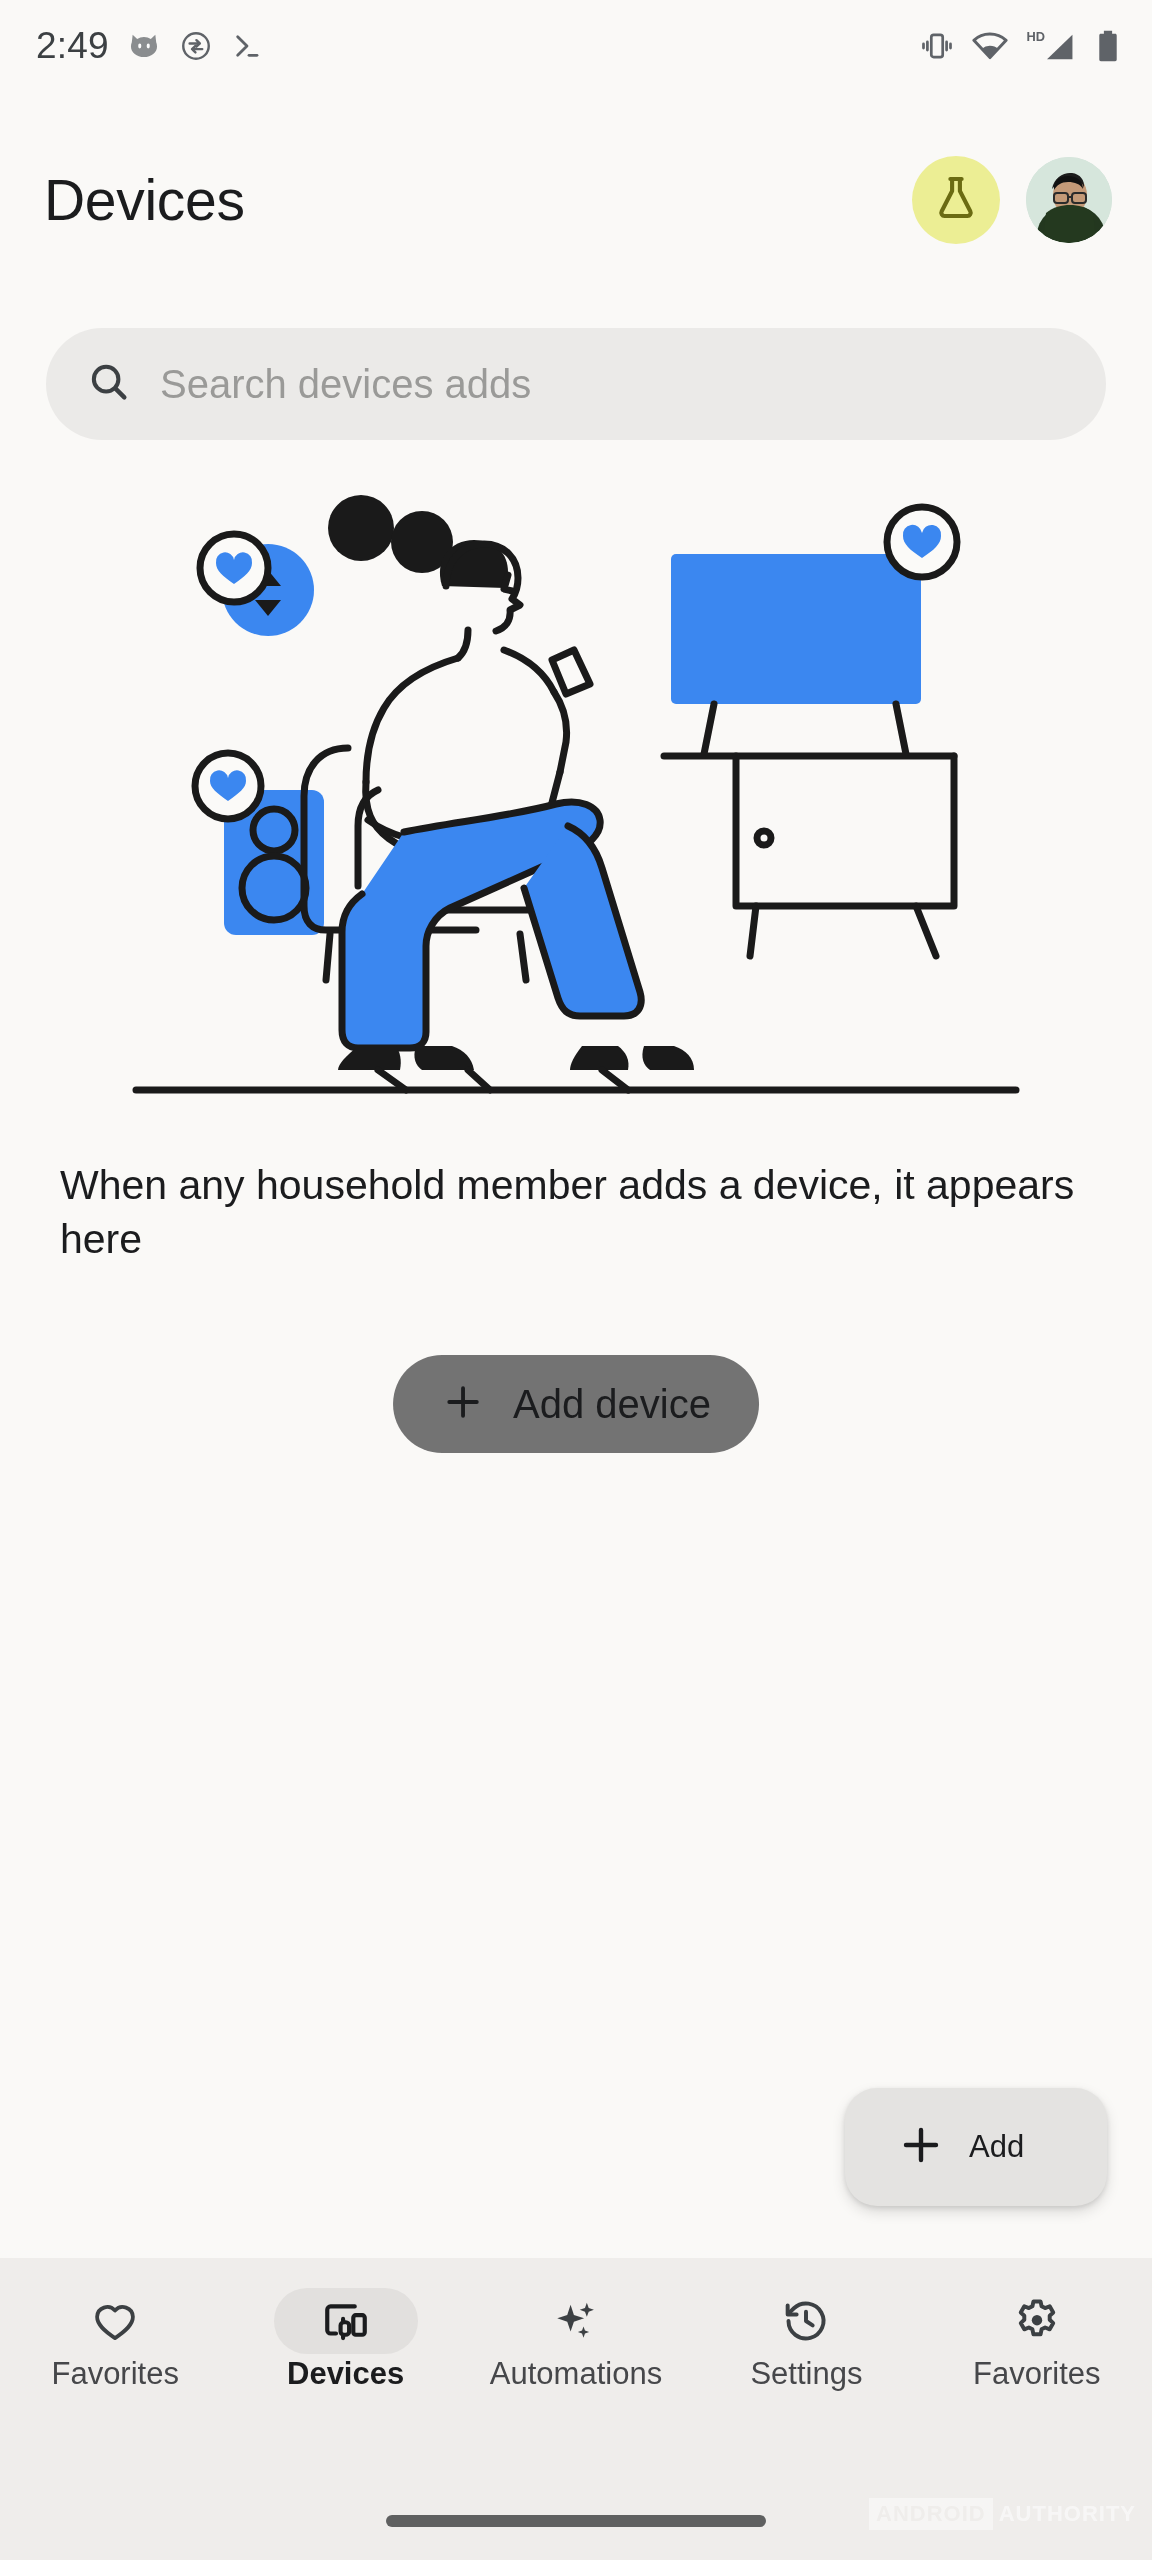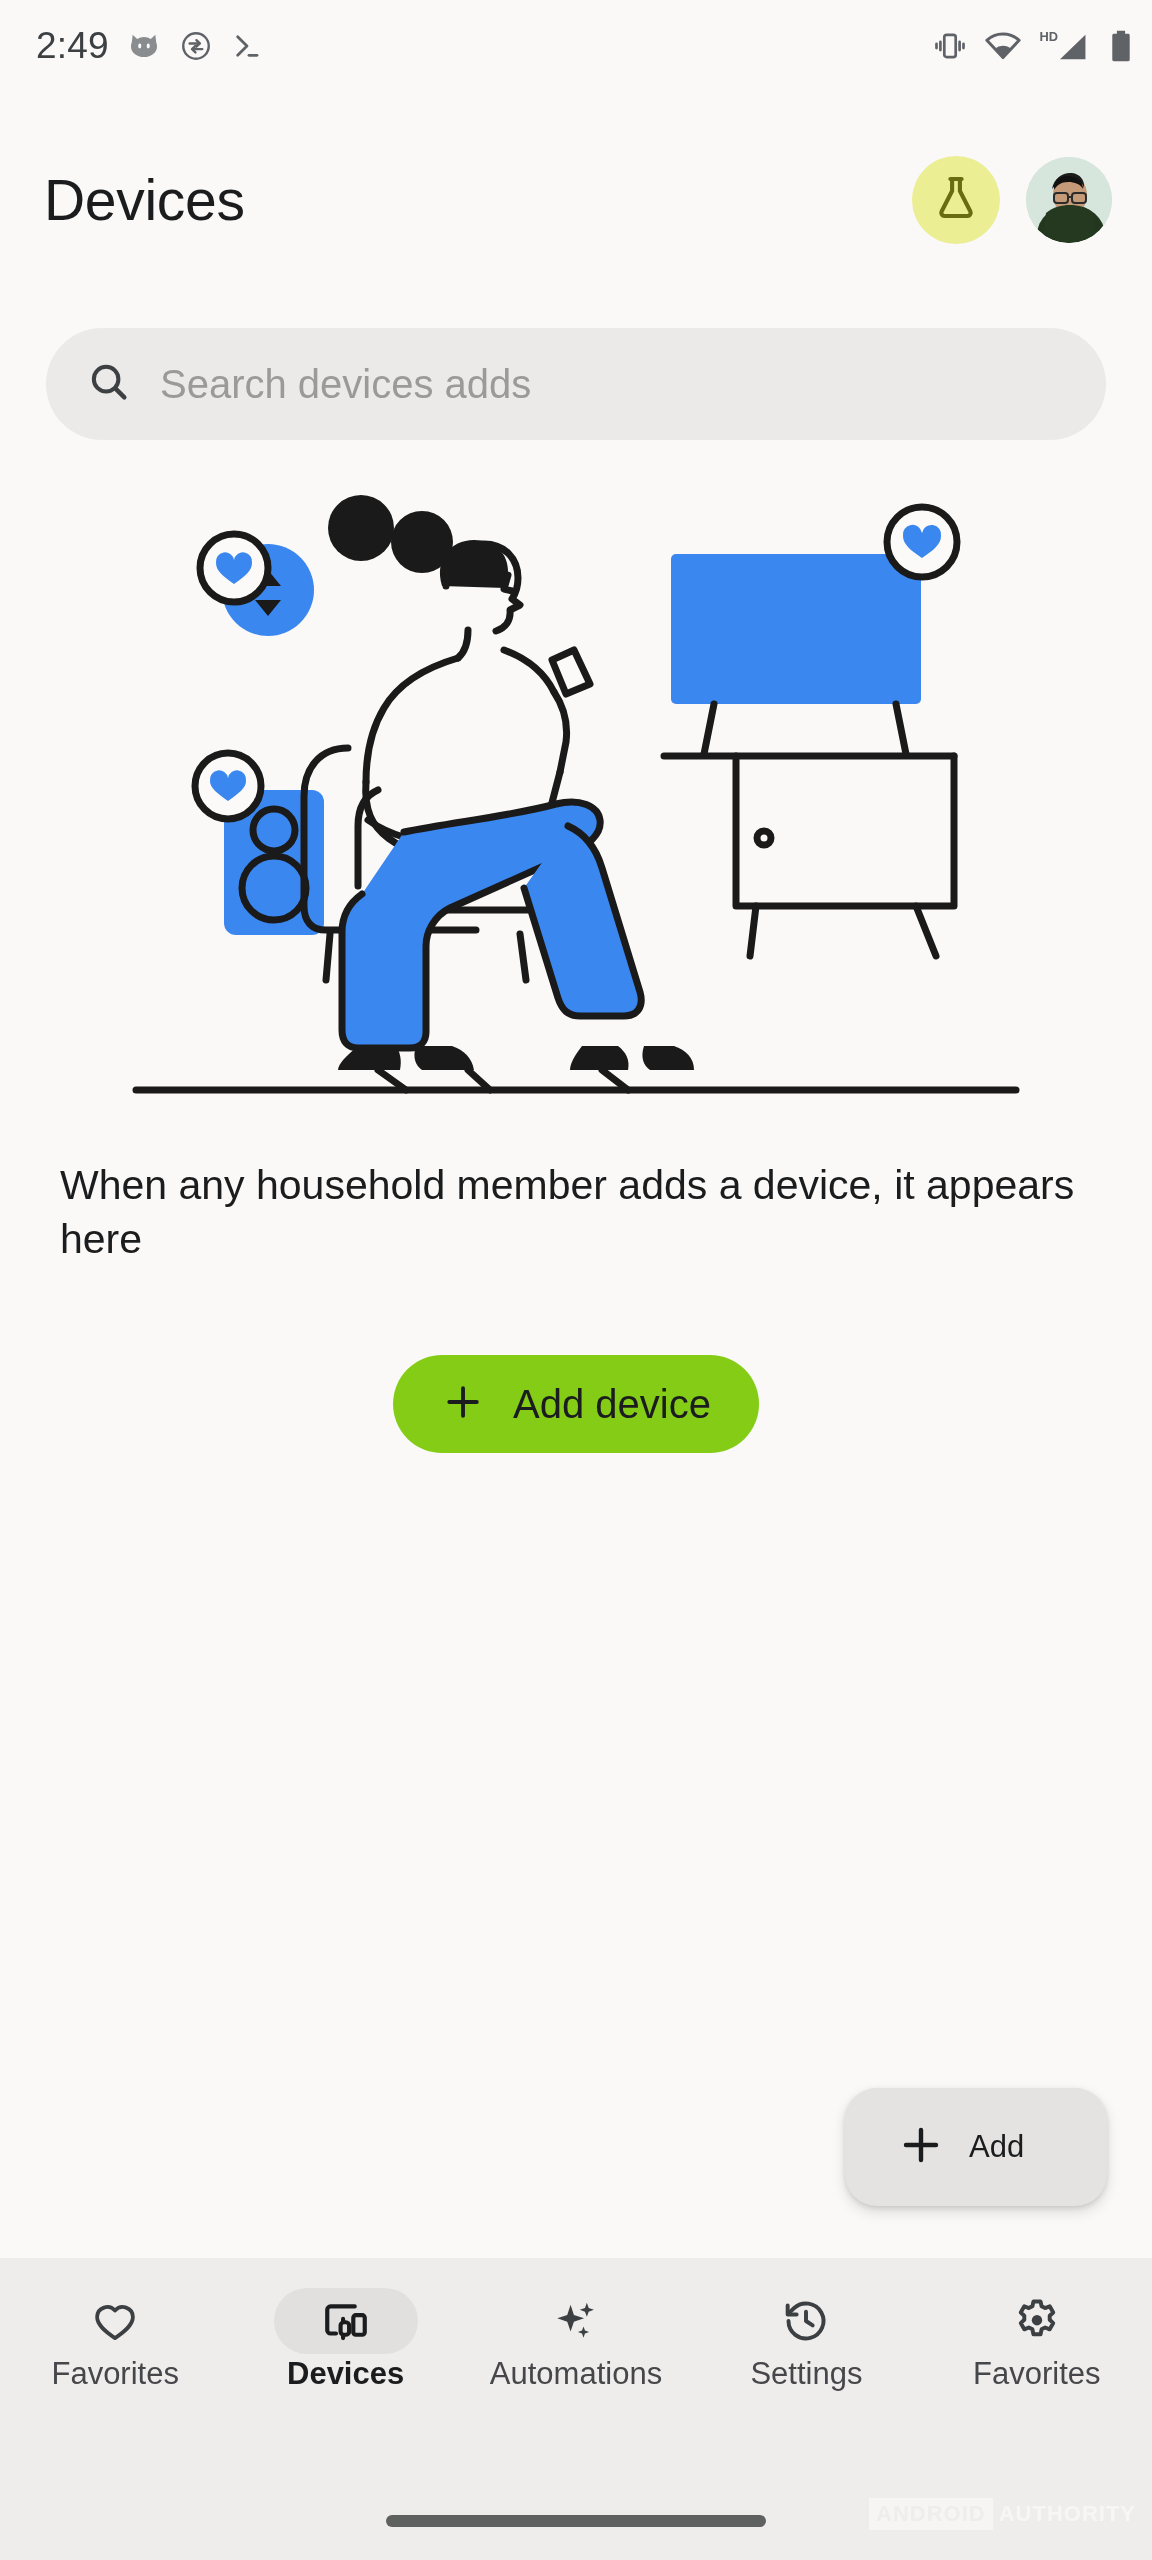--- a/index.html
+++ b/index.html
@@ -10,21 +10,21 @@
   }
   #screen{
     position:relative; width:1152px; height:2560px;
     background:#faf9f7; overflow:hidden;
   }
 
   
   .statusbar{
     position:absolute; top:0; left:0; width:1152px; height:92px;
     display:flex; align-items:center; justify-content:space-between;
-    padding:0 16px 0 36px;
+    padding:0 29px 0 36px;
   }
   .sb-left{ display:flex; align-items:center; gap:18px; }
   .sb-time{ font-size:37px; color:#3c4043; letter-spacing:.2px; }
   .sb-right{ display:flex; align-items:center; gap:16px; }
   .sb-ico{ display:flex; align-items:center;justify-content:flex-end; }
 
   
   .header{
     position:absolute; top:120px; left:0; width:1152px; height:160px;
     display:flex; align-items:center; justify-content:space-between;
@@ -62,21 +62,21 @@
 
   
   .empty-text{
     position:absolute; top:1158px; left:60px; width:1032px;
     font-size:41px; line-height:1.32; color:#1b1c1e;
   }
 
   
   .add-device{
     position:absolute; top:1355px; left:50%; transform:translateX(-50%);
-    height:98px; border-radius:49px; background:#84cc16;
+    height:98px; border-radius:49px; background:#737373;
     display:flex; align-items:center; gap:28px; padding:0 48px;
     cursor:pointer;
   }
   .add-device .lbl{ font-size:40px; color:#1b1c1e; }
 
   
   .fab{
     position:absolute; top:2088px; left:845px;
     width:262px; height:118px; border-radius:32px;
     background:#e4e3e1; display:flex; align-items:center; gap:24px;

